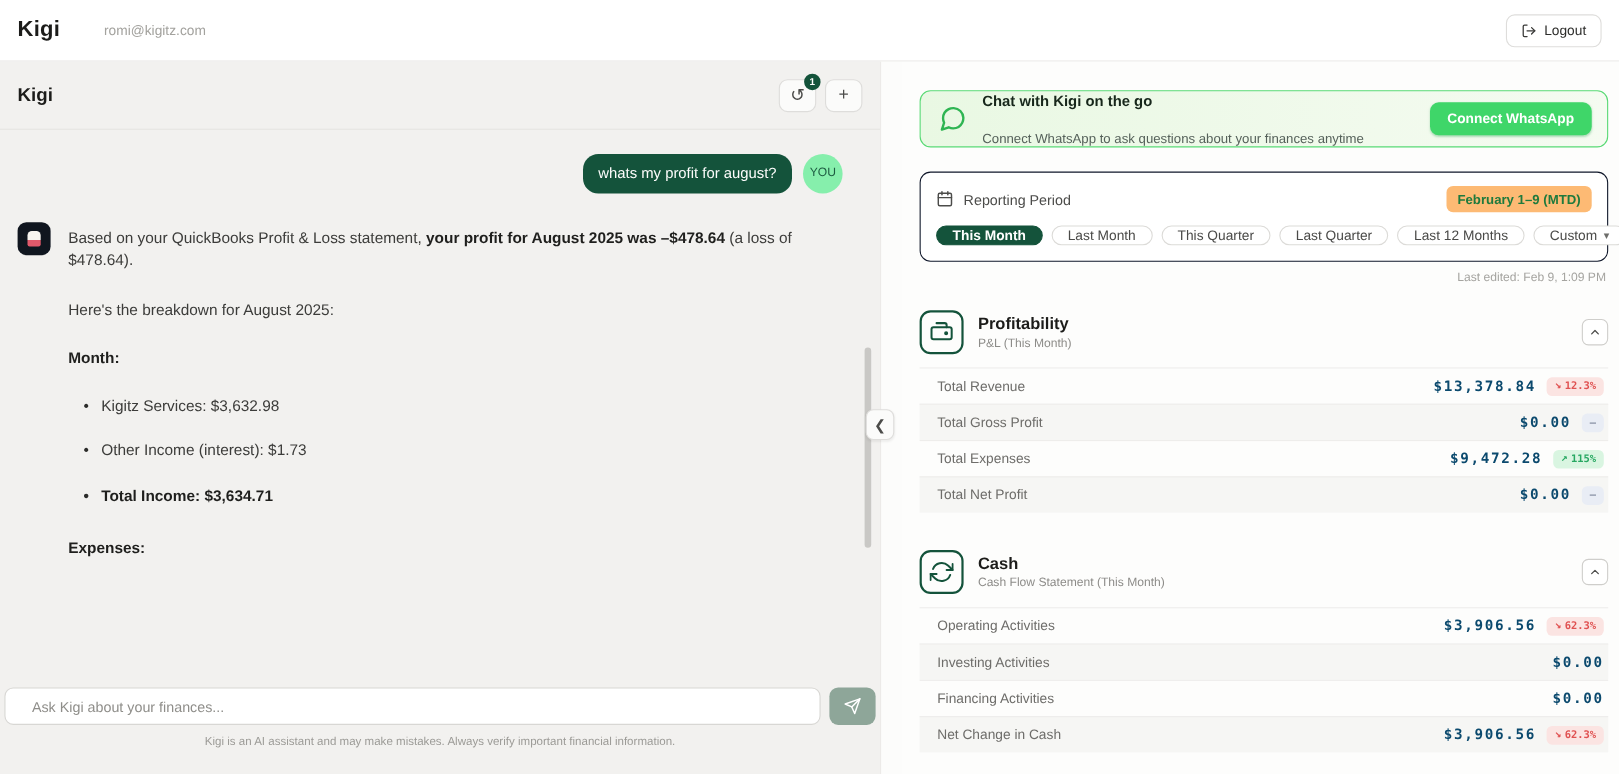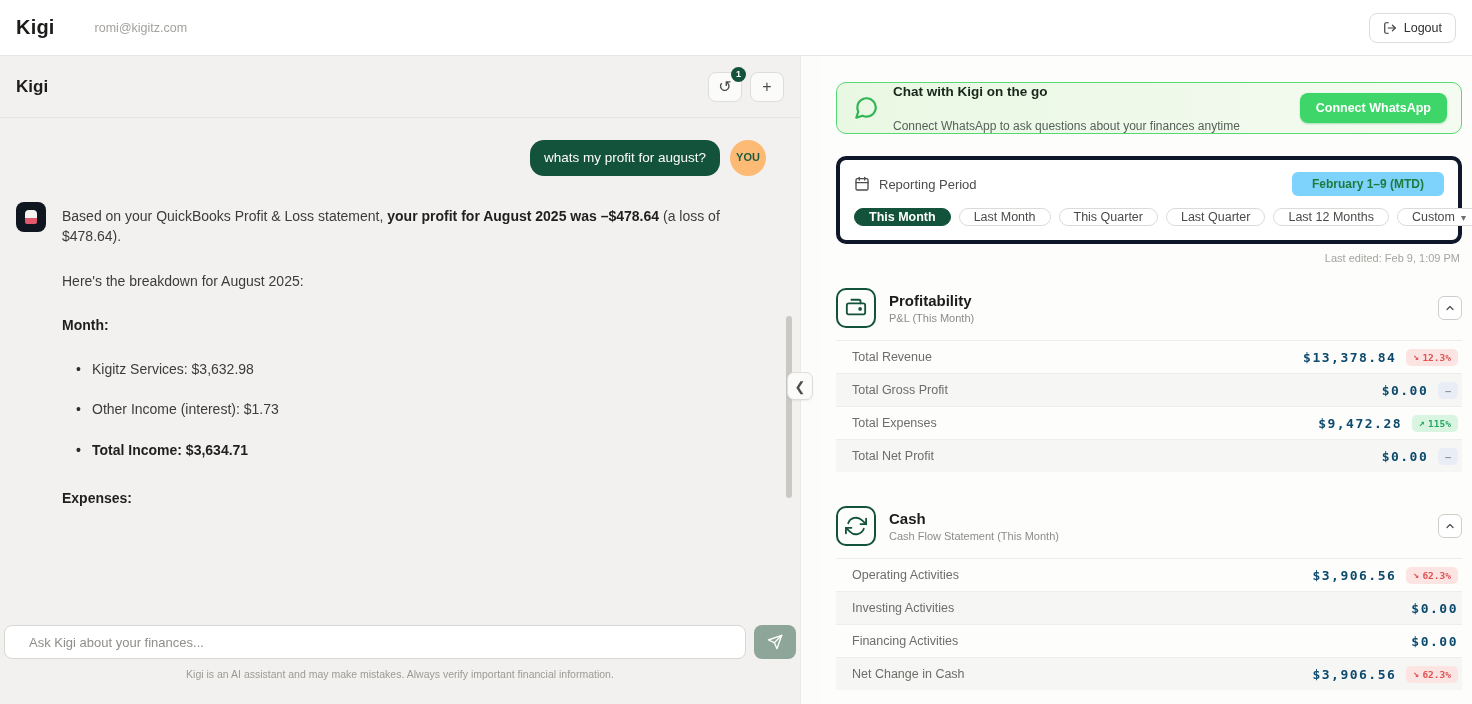--- a/index.html
+++ b/index.html
@@ -33,22 +33,22 @@
   .count-badge { position:absolute; top:-6px; right:-5px; width:15px; height:15px;
     border-radius:50%; background:#14533b; color:#fff; font-size:9px; font-weight:700;
     display:flex; align-items:center; justify-content:center; }
 
   
   .chat-body { flex:1; padding:22px 34px 0 16px; position:relative; overflow:hidden;
     font-size:14px; line-height:1.45; color:#3c3c3a; }
   .msg-user-row { display:flex; justify-content:flex-end; align-items:flex-start; gap:10px; }
   .bubble-user { background:#14533b; color:#fdfdfc; border-radius:14px;
     padding:8px 14px; font-size:13.5px; max-width:420px; }
-  .you-avatar { width:36px; height:36px; border-radius:50%; background:#fdba74;
-    color:#1d5b41; font-size:11px; font-weight:700; display:flex; align-items:center;
+  .you-avatar { width:36px; height:36px; border-radius:50%; background:#86efac;
+    color:#1d5b41; font-size:11px; font-weight:400; display:flex; align-items:center;
     justify-content:center; flex:0 0 auto; }
   .msg-ai-row { display:flex; gap:16px; margin-top:26px; }
   .ai-avatar { width:30px; height:30px; border-radius:8px; background:#10161f;
     flex:0 0 auto; display:flex; align-items:center; justify-content:center; }
   .ai-avatar .glyph { width:12px; height:14px; border-radius:4px 4px 2px 2px;
     background:linear-gradient(180deg,#f7f4ef 0 60%, #e2596b 60% 100%); }
   .ai-content { flex:1; padding-top:4px; }
   .ai-content p { margin-bottom:24px; }
   .ai-content .b { font-weight:700; color:#1f1f1d; }
   .ai-content ul { list-style:none; margin:6px 0 28px 14px; }
@@ -77,26 +77,26 @@
   .banner { height:52px; border:1.5px solid #57d973; border-radius:10px;
     background:linear-gradient(90deg,#e9f8e3,#f5fbf1); display:flex; align-items:center;
     padding:0 14px 0 16px; gap:14px; }
   .banner-title { font-size:13.5px; font-weight:800; color:#17271b; }
   .banner-sub { font-size:12px; color:#55615a; margin-top:20px; }
   .connect-btn { margin-left:auto; height:30px; padding:0 16px; border:none; border-radius:8px;
     background:#3fd669; color:#fff; font-weight:800; font-size:12.5px; cursor:pointer;
     box-shadow:0 1px 2px rgba(40,160,80,.35); font-family:inherit; }
 
   
-  .report-card { margin-top:22px; background:#fff; border:4px solid #0f172a;
+  .report-card { margin-top:22px; background:#fff; border:1px solid #0f172a;
     border-radius:10px; padding:12px 14px 14px; }
   .report-top { display:flex; align-items:center; gap:9px; }
   .report-label { font-size:13px; color:#4c4c4a; }
-  .period-pill { margin-left:auto; background:#7dd3fc; color:#1e7a3d; font-size:12px;
-    font-weight:600; border-radius:6px; padding:5px 20px; }
+  .period-pill { margin-left:auto; background:#fdba74; color:#1e7a3d; font-size:12px;
+    font-weight:600; border-radius:6px; padding:5px 10px; }
   .report-tabs { display:flex; gap:8px; margin-top:12px; }
   .tab-pill { height:18px; border:1px solid #dcdbd8; border-radius:16px; background:#fff;
     padding:0 14px; font-size:12.5px; color:#4a4a48; display:flex; align-items:center;
     gap:6px; cursor:pointer; white-space:nowrap; font-family:inherit; }
   .tab-pill.active { background:#14533b; border-color:#14533b; color:#fff; font-weight:700; }
   .chev-down { font-size:10px; color:#6d6d6a; }
   .last-edited { text-align:right; font-size:11px; color:#a5a4a0; margin:8px 2px 0; }
 
   
   .fsection { margin-top:34px; }

